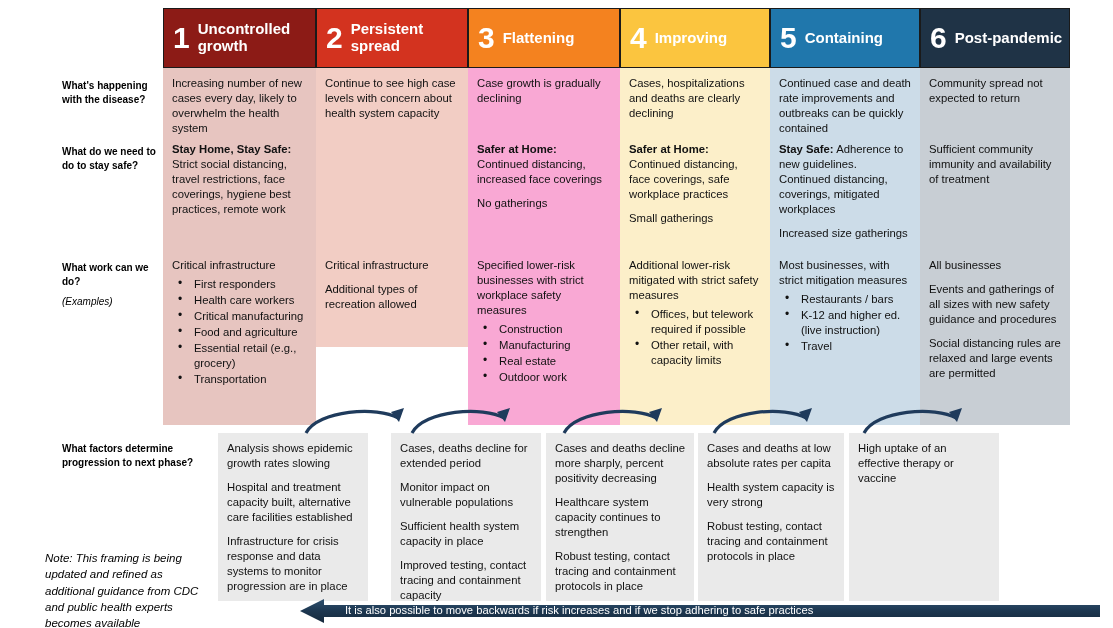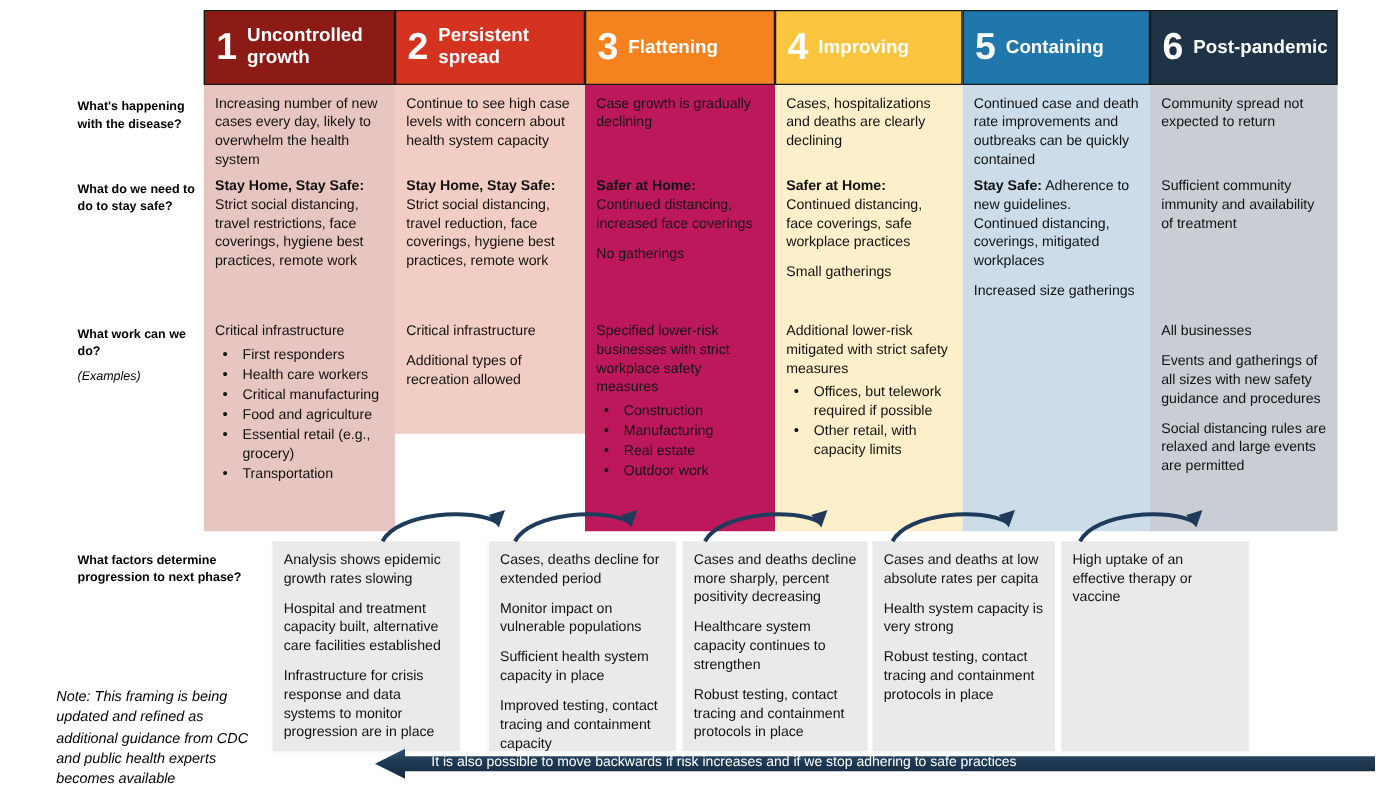--- a/index.html
+++ b/index.html
@@ -147,35 +147,32 @@
           </div>
         </div>
       </div>
       <div class="phase-col" style="left: 316px; width: 152px;">
         <div class="phase-head" style="background: rgb(211, 51, 31);">
           <div class="phase-num">2</div>
           <div class="phase-name">Persistent spread</div>
         </div>
         <div class="phase-body" style="background: rgb(242, 205, 196); height: 279px; padding: 0px;">
           <div class="band" style="top: 8px;">Continue to see high case levels with concern about health system capacity</div>
-          <div class="band" style="top: 74px;">
-            <div class="blk"><b>Stay Home, Stay Safe:</b><span> Strict social distancing, travel reduction, face coverings, hygiene best practices, remote work</span></div>
-          </div>
           <div class="band" style="top: 190px;">
             <div class="blk" style="margin-bottom: 9px;">Critical infrastructure</div>
             <div class="blk">Additional types of recreation allowed</div>
           </div>
         </div>
       </div>
       <div class="phase-col" style="left: 468px; width: 152px;">
         <div class="phase-head" style="background: rgb(244, 130, 31);">
           <div class="phase-num">3</div>
           <div class="phase-name">Flattening</div>
         </div>
-        <div class="phase-body" style="background: #be185d; height: 357px; padding: 0px;">
+        <div class="phase-body" style="background: #f9a8d4; height: 357px; padding: 0px;">
           <div class="band" style="top: 8px;">Case growth is gradually declining</div>
           <div class="band" style="top: 74px;">
             <div class="blk"><b>Safer at Home:</b><span> Continued distancing, increased face coverings</span></div>
             <div class="blk">No gatherings</div>
           </div>
           <div class="band" style="top: 190px;">
             <div class="blk" style="margin-bottom: 4px;">Specified lower-risk businesses with strict workplace safety measures</div>
             <ul class="bl">
               <li>Construction</li>
               <li>Manufacturing</li>
@@ -208,20 +205,28 @@
       <div class="phase-col" style="left: 770px; width: 150px;">
         <div class="phase-head" style="background: rgb(32, 119, 172);">
           <div class="phase-num">5</div>
           <div class="phase-name">Containing</div>
         </div>
         <div class="phase-body" style="background: rgb(204, 220, 232); height: 357px; padding: 0px;">
           <div class="band" style="top: 8px;">Continued case and death rate improvements and outbreaks can be quickly contained</div>
           <div class="band" style="top: 74px;">
             <div class="blk"><b>Stay Safe:</b><span> Adherence to new guidelines. Continued distancing, coverings, mitigated workplaces</span></div>
             <div class="blk">Increased size gatherings</div>
+          </div>
+          <div class="band" style="top: 190px;">
+            <div class="blk" style="margin-bottom: 4px;">Most businesses, with strict mitigation measures</div>
+            <ul class="bl">
+              <li>Restaurants / bars</li>
+              <li>K-12 and higher ed. (live instruction)</li>
+              <li>Travel</li>
+            </ul>
           </div>
         </div>
       </div>
       <div class="phase-col" style="left: 920px; width: 150px;">
         <div class="phase-head" style="background: rgb(31, 51, 70);">
           <div class="phase-num">6</div>
           <div class="phase-name">Post-pandemic</div>
         </div>
         <div class="phase-body" style="background: rgb(200, 206, 212); height: 357px; padding: 10px;">
           <div class="band" style="top: 8px;">Community spread not expected to return</div>

